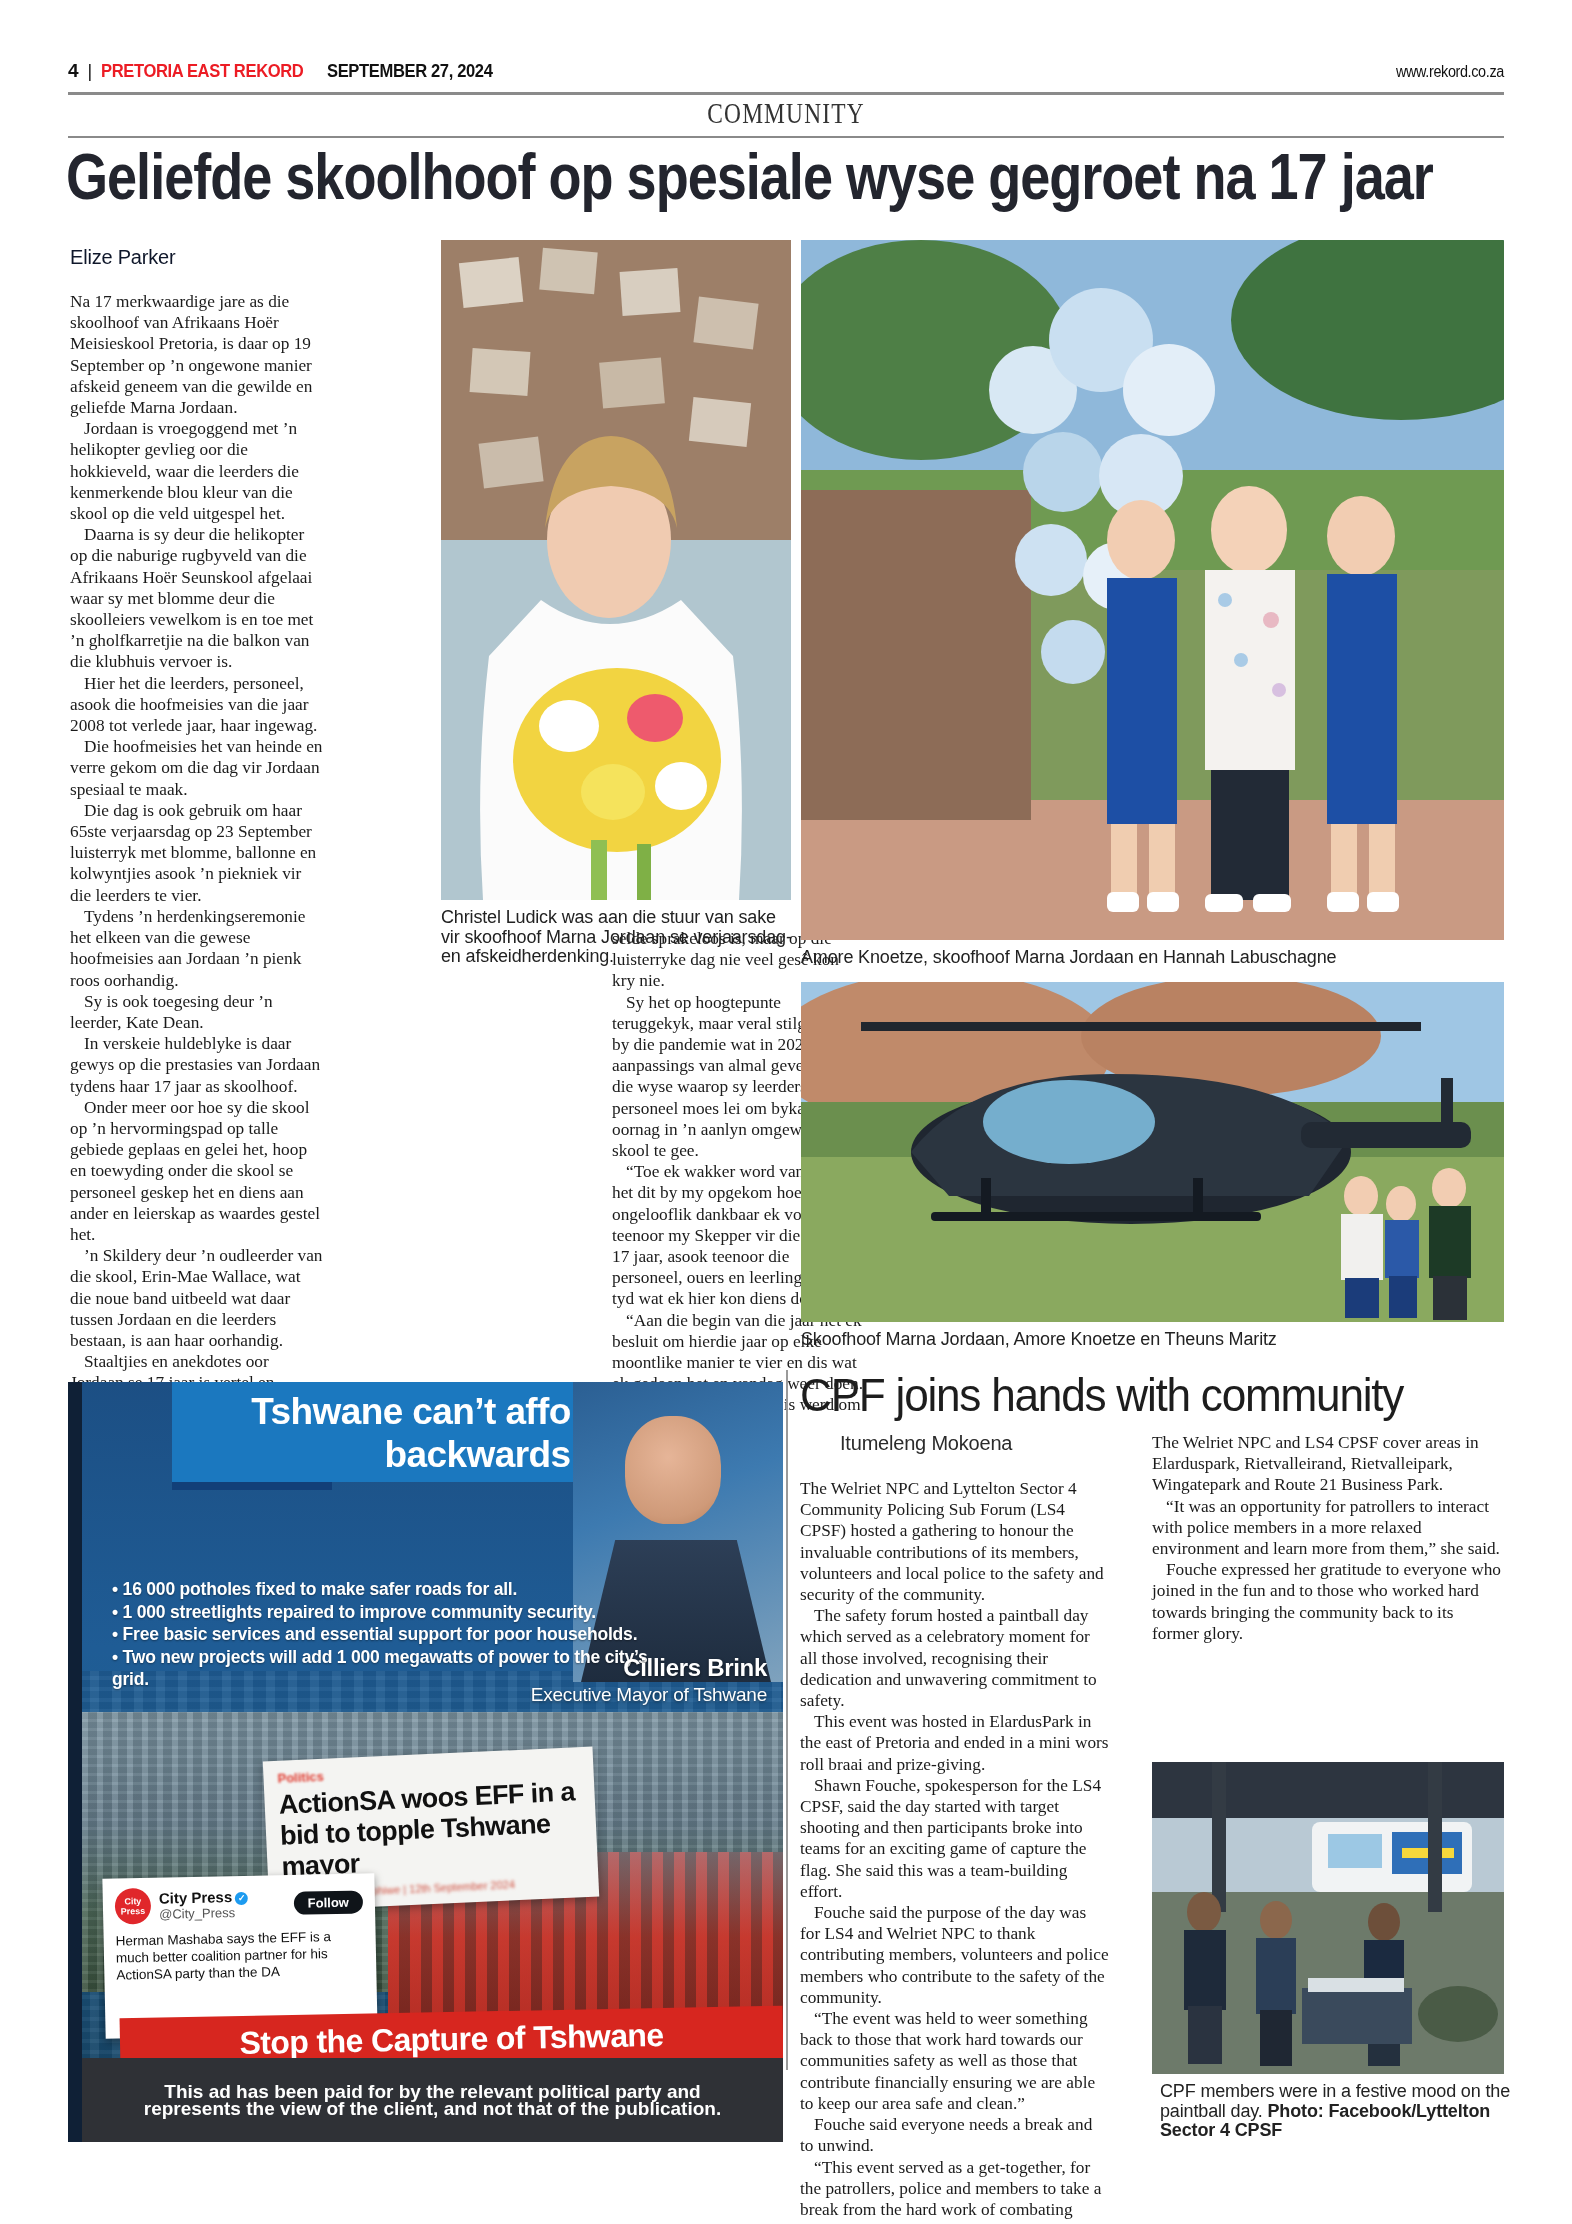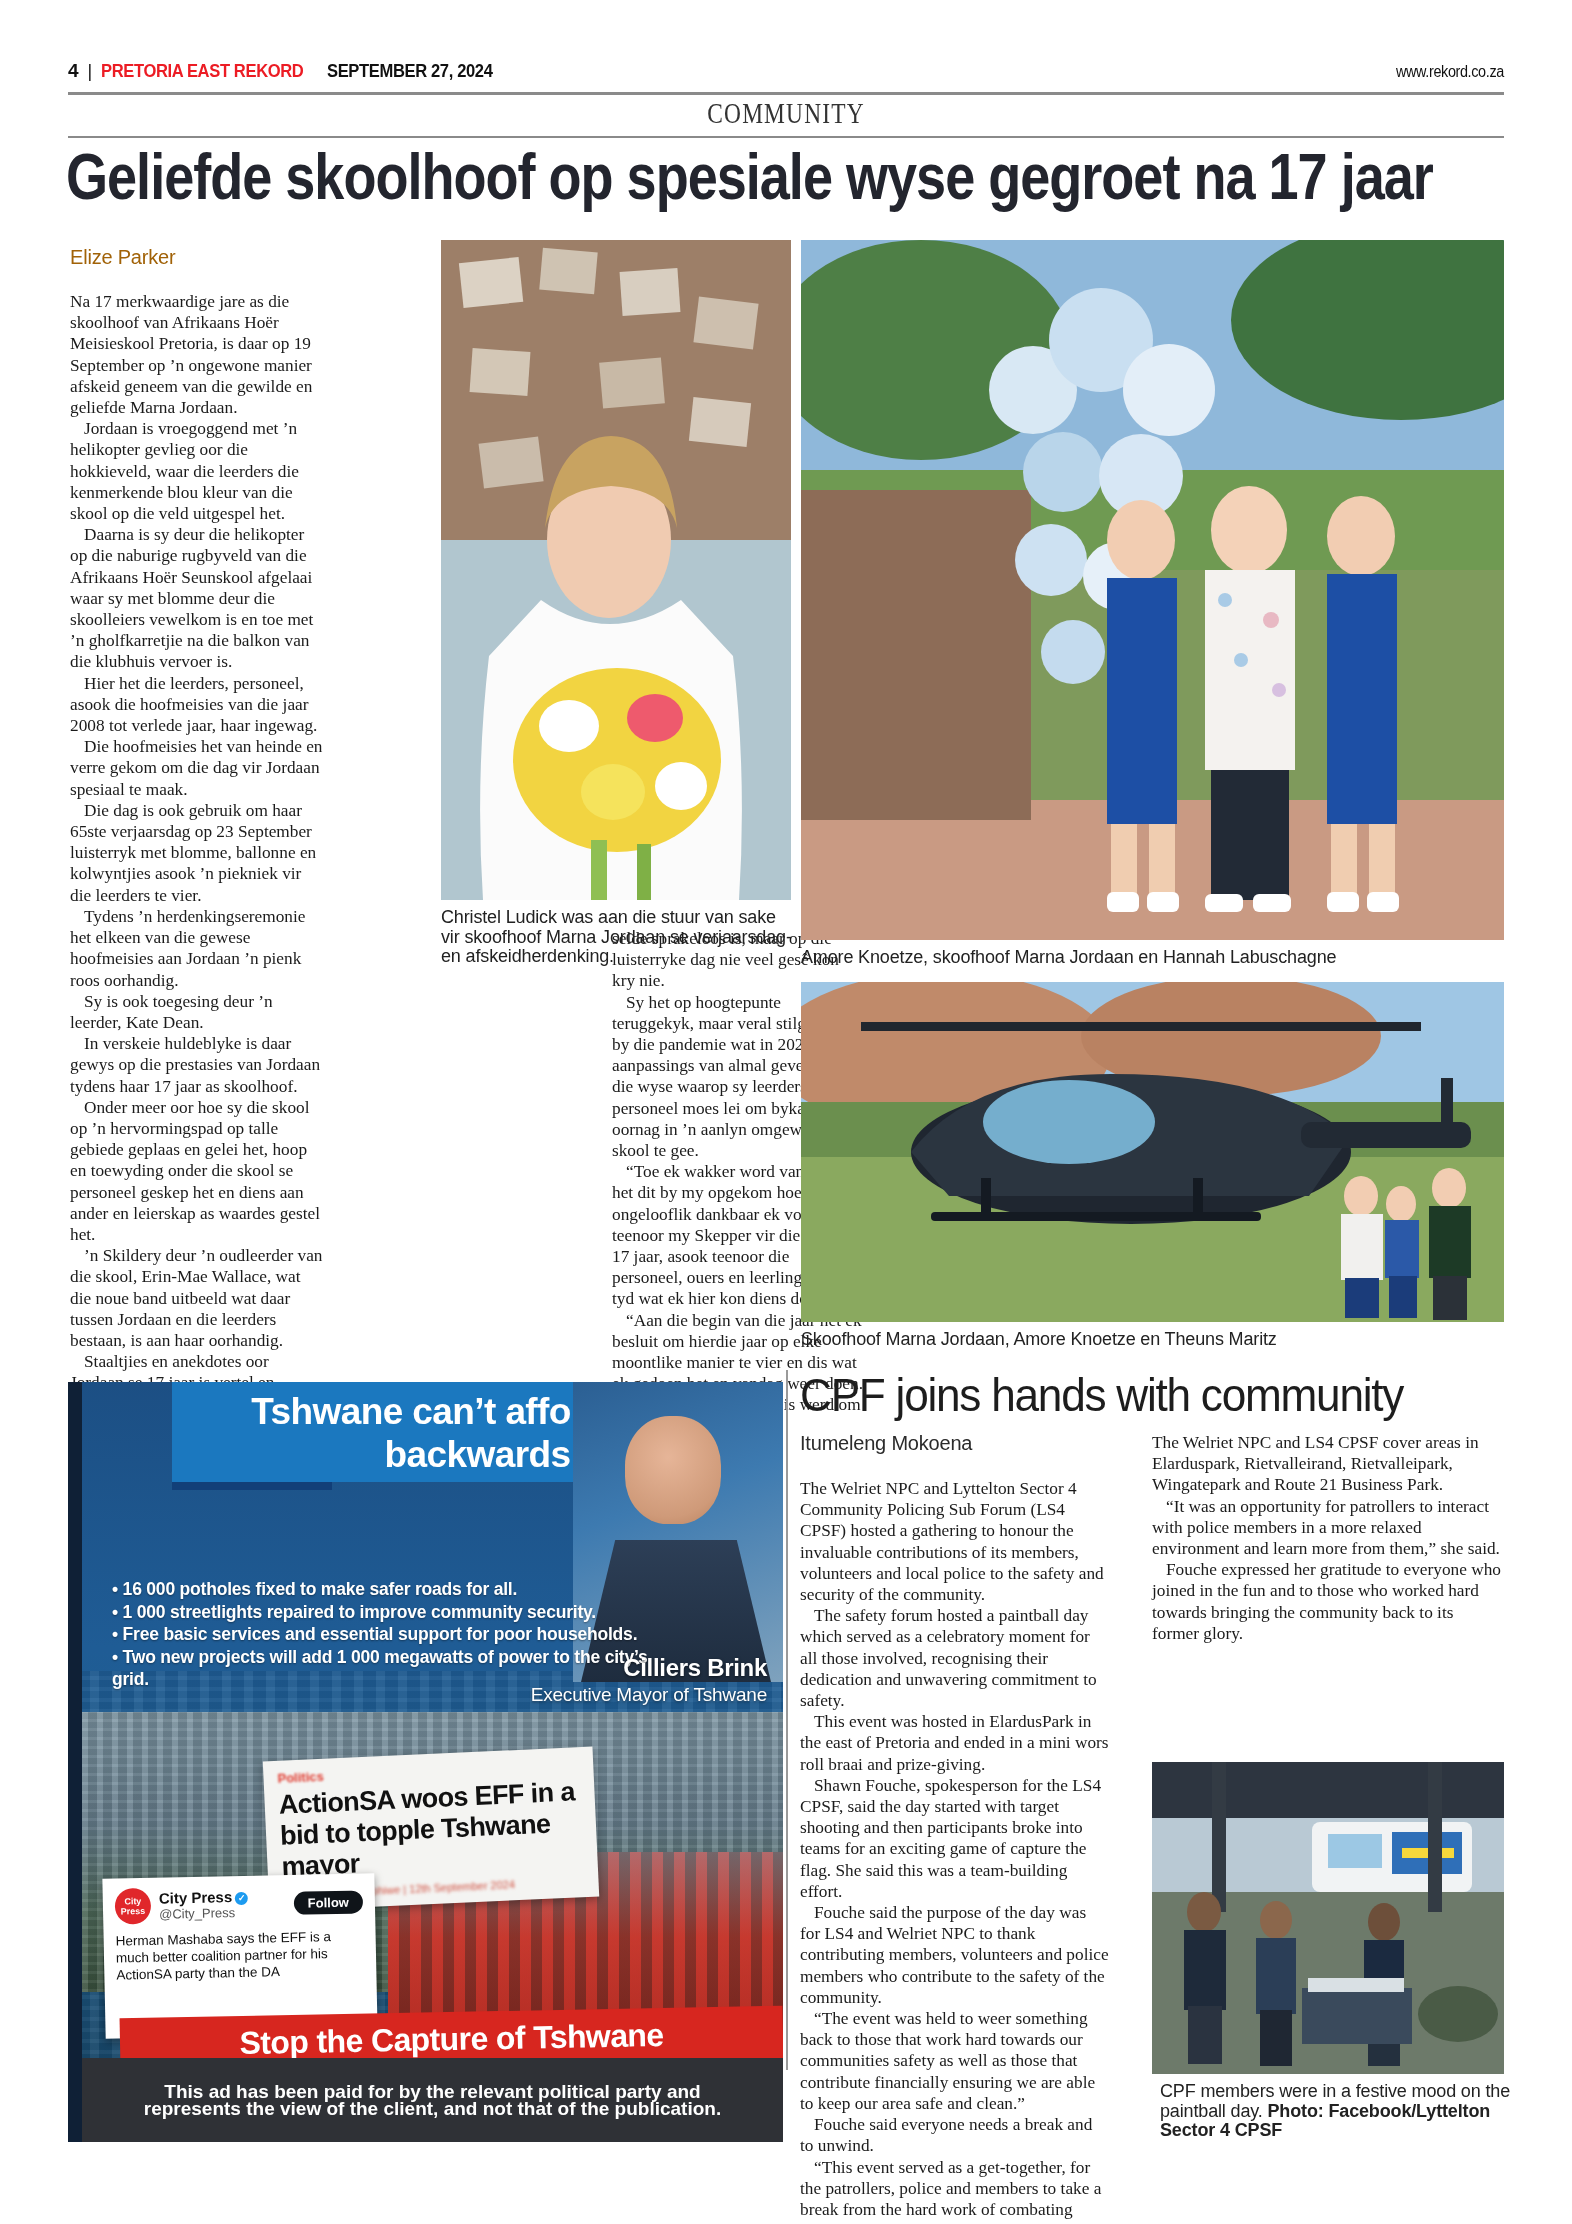--- a/index.html
+++ b/index.html
@@ -73,21 +73,21 @@
     color: #23252e;
     letter-spacing: -1.2px;
     transform: scaleX(0.845);
     transform-origin: left top;
     white-space: nowrap;
   }
 
   
   .byline {
     font-family: "Liberation Sans", sans-serif;
-    font-size: 20px; color: #a16207; font-weight: 400;
+    font-size: 20px; color: #0f172a; font-weight: 400;
     letter-spacing: -0.2px;
   }
   .col-text {
     font-family: "Liberation Serif", serif;
     font-size: 17.3px;
     line-height: 21.2px;
     color: #1b1b1b;
     text-align: left;
   }
   .col-text p { text-indent: 14px; margin: 0; }
@@ -300,21 +300,21 @@
   .divider-v {
     position:absolute; background:#9a9a9a; width:2px;
   }
   #cpf-head {
     position:absolute; left:800px; top:1370px; width:700px;
     font-family:"Liberation Sans", sans-serif; font-weight:400;
     font-size:46px; line-height:50px; color:#1d1d1d; letter-spacing:-1.3px;
     transform: scaleX(0.96); transform-origin:left top;
   }
   #cpf-byline {
-    position:absolute; left:800px; top:1432px;
+    position:absolute; left:840px; top:1432px;
     font-family:"Liberation Sans", sans-serif; font-size:20px; color:#2b2b2b;
   }
   #cpf-col1 { position:absolute; left:800px; top:1478px; width:310px; }
   #cpf-col2 { position:absolute; left:1152px; top:1432px; width:352px; }
 
   #photo-cpf { left: 1152px; top: 1762px; width: 352px; height: 312px; }
   #cap-cpf   { left: 1152px; top: 2082px; width: 352px; margin-left: 8px; }
   .cap b { font-weight: bold; }
 </style>
 </head>

